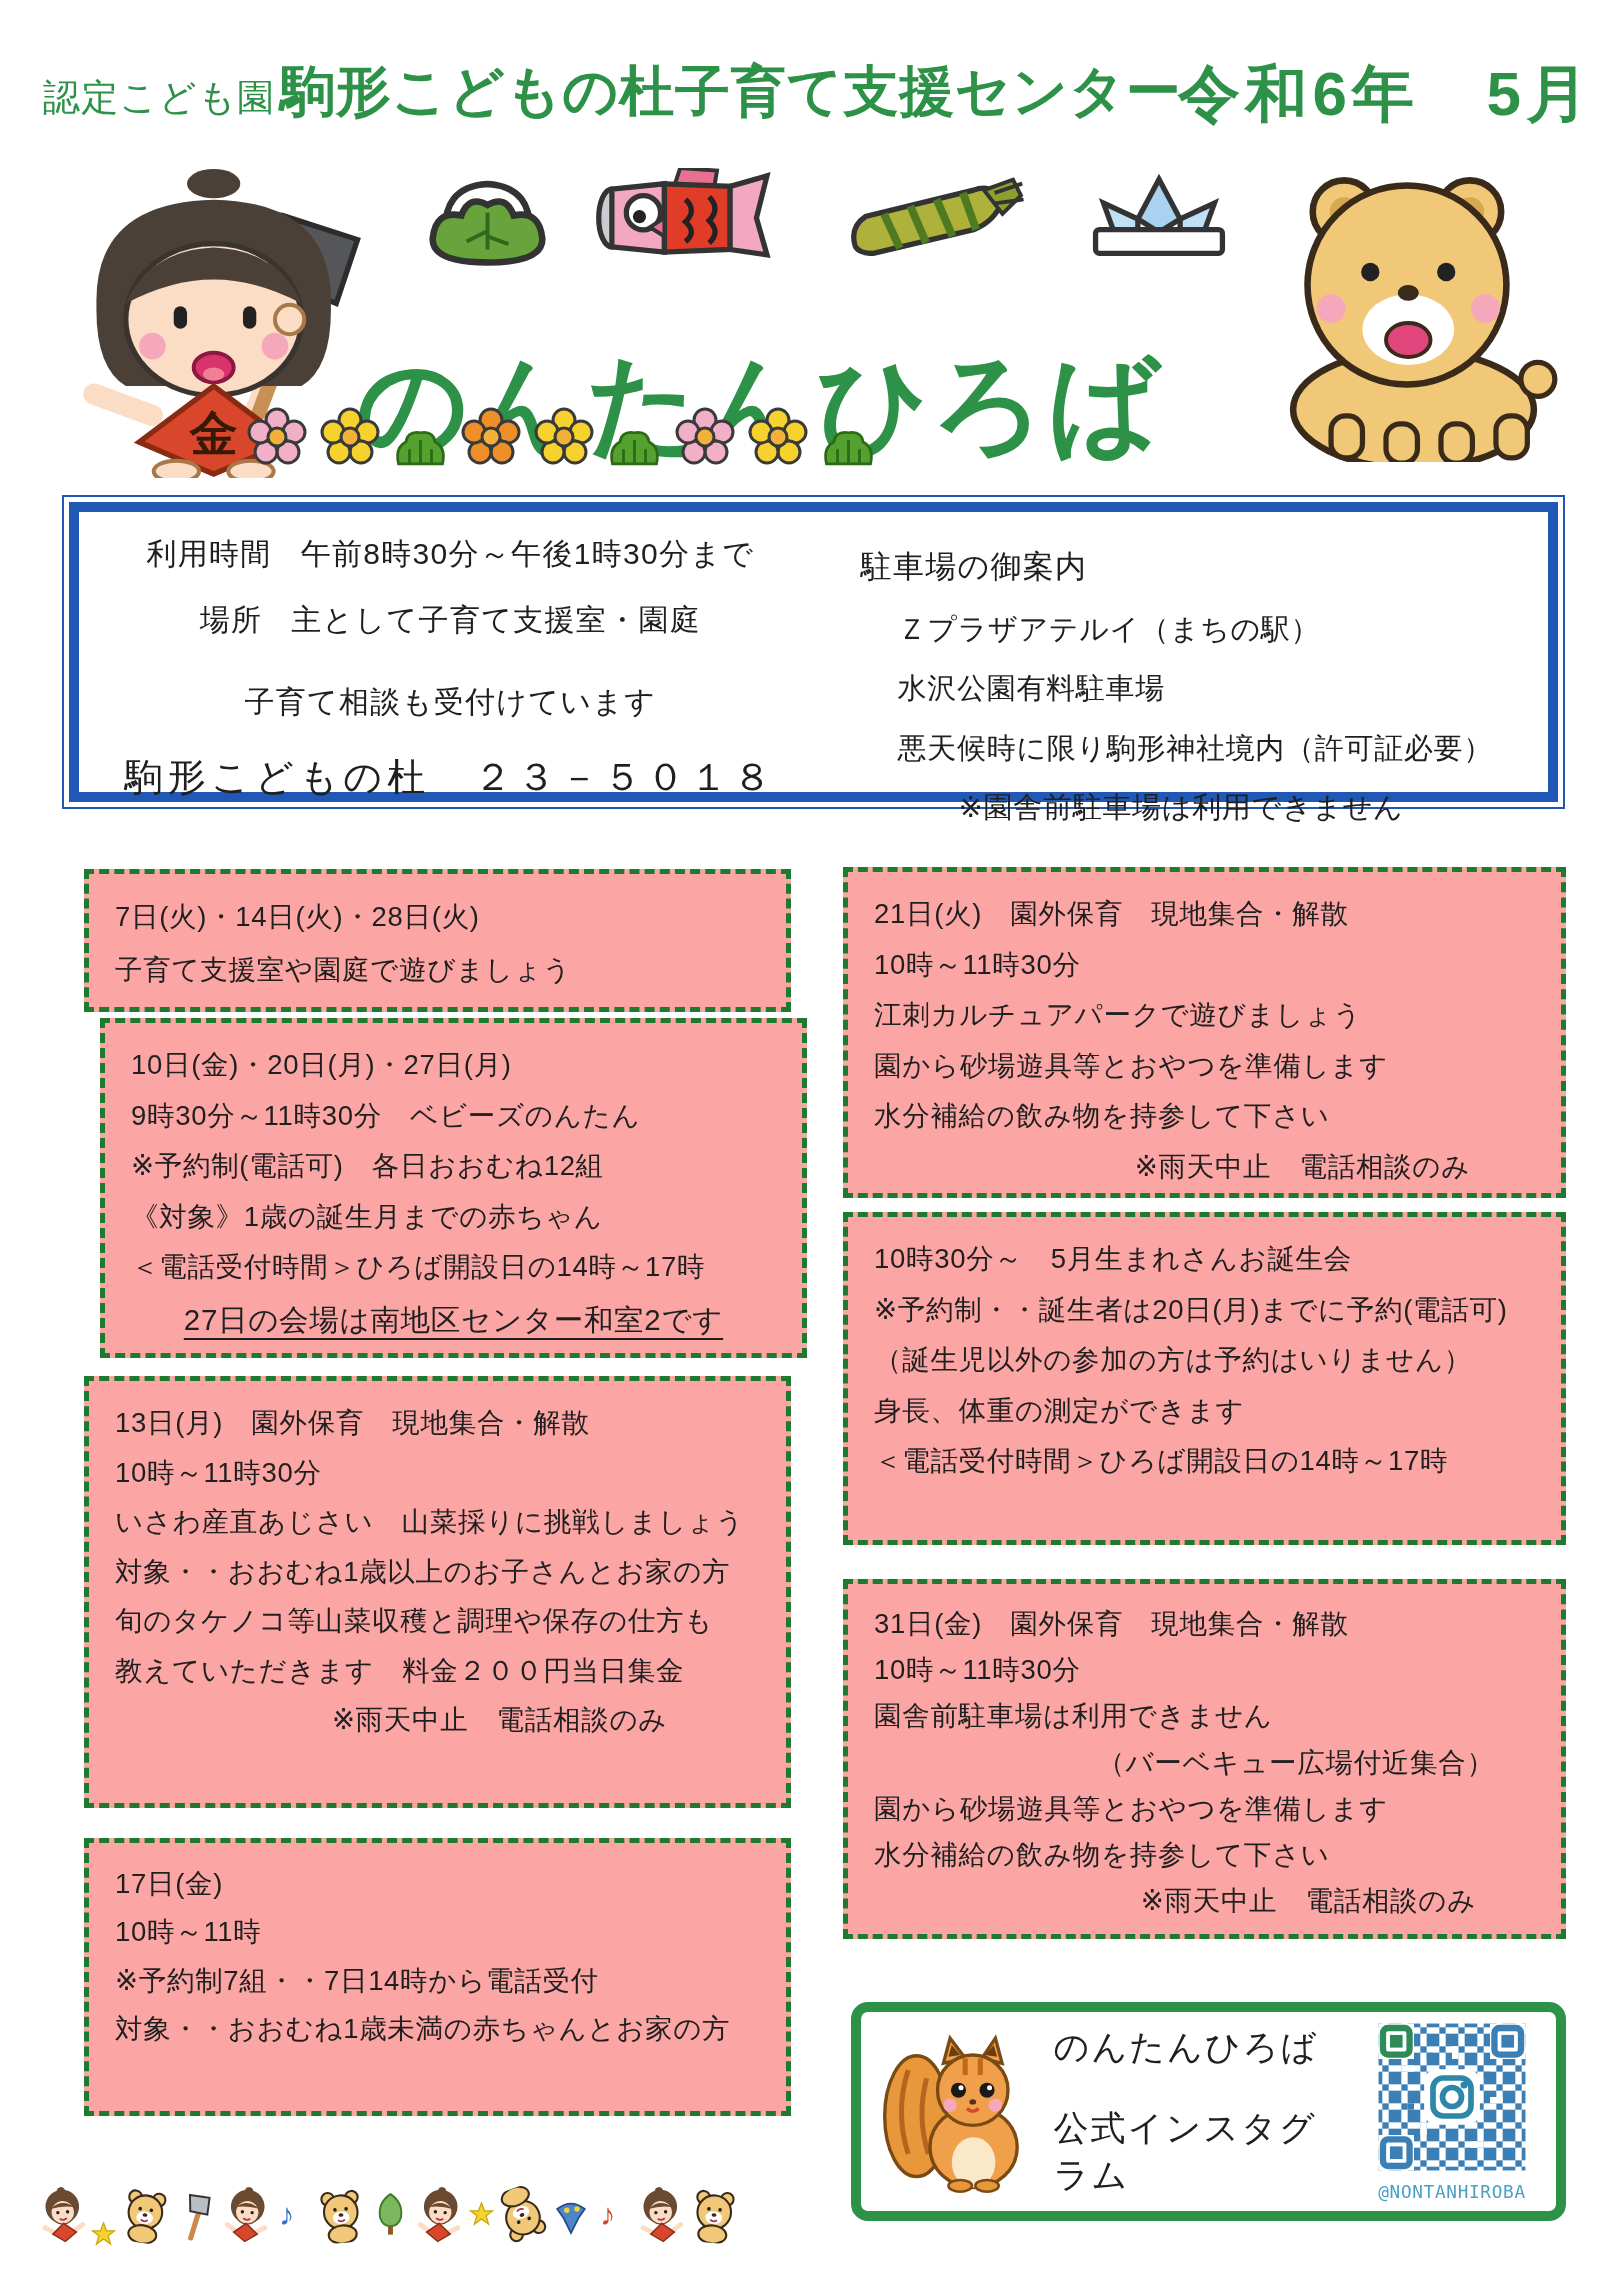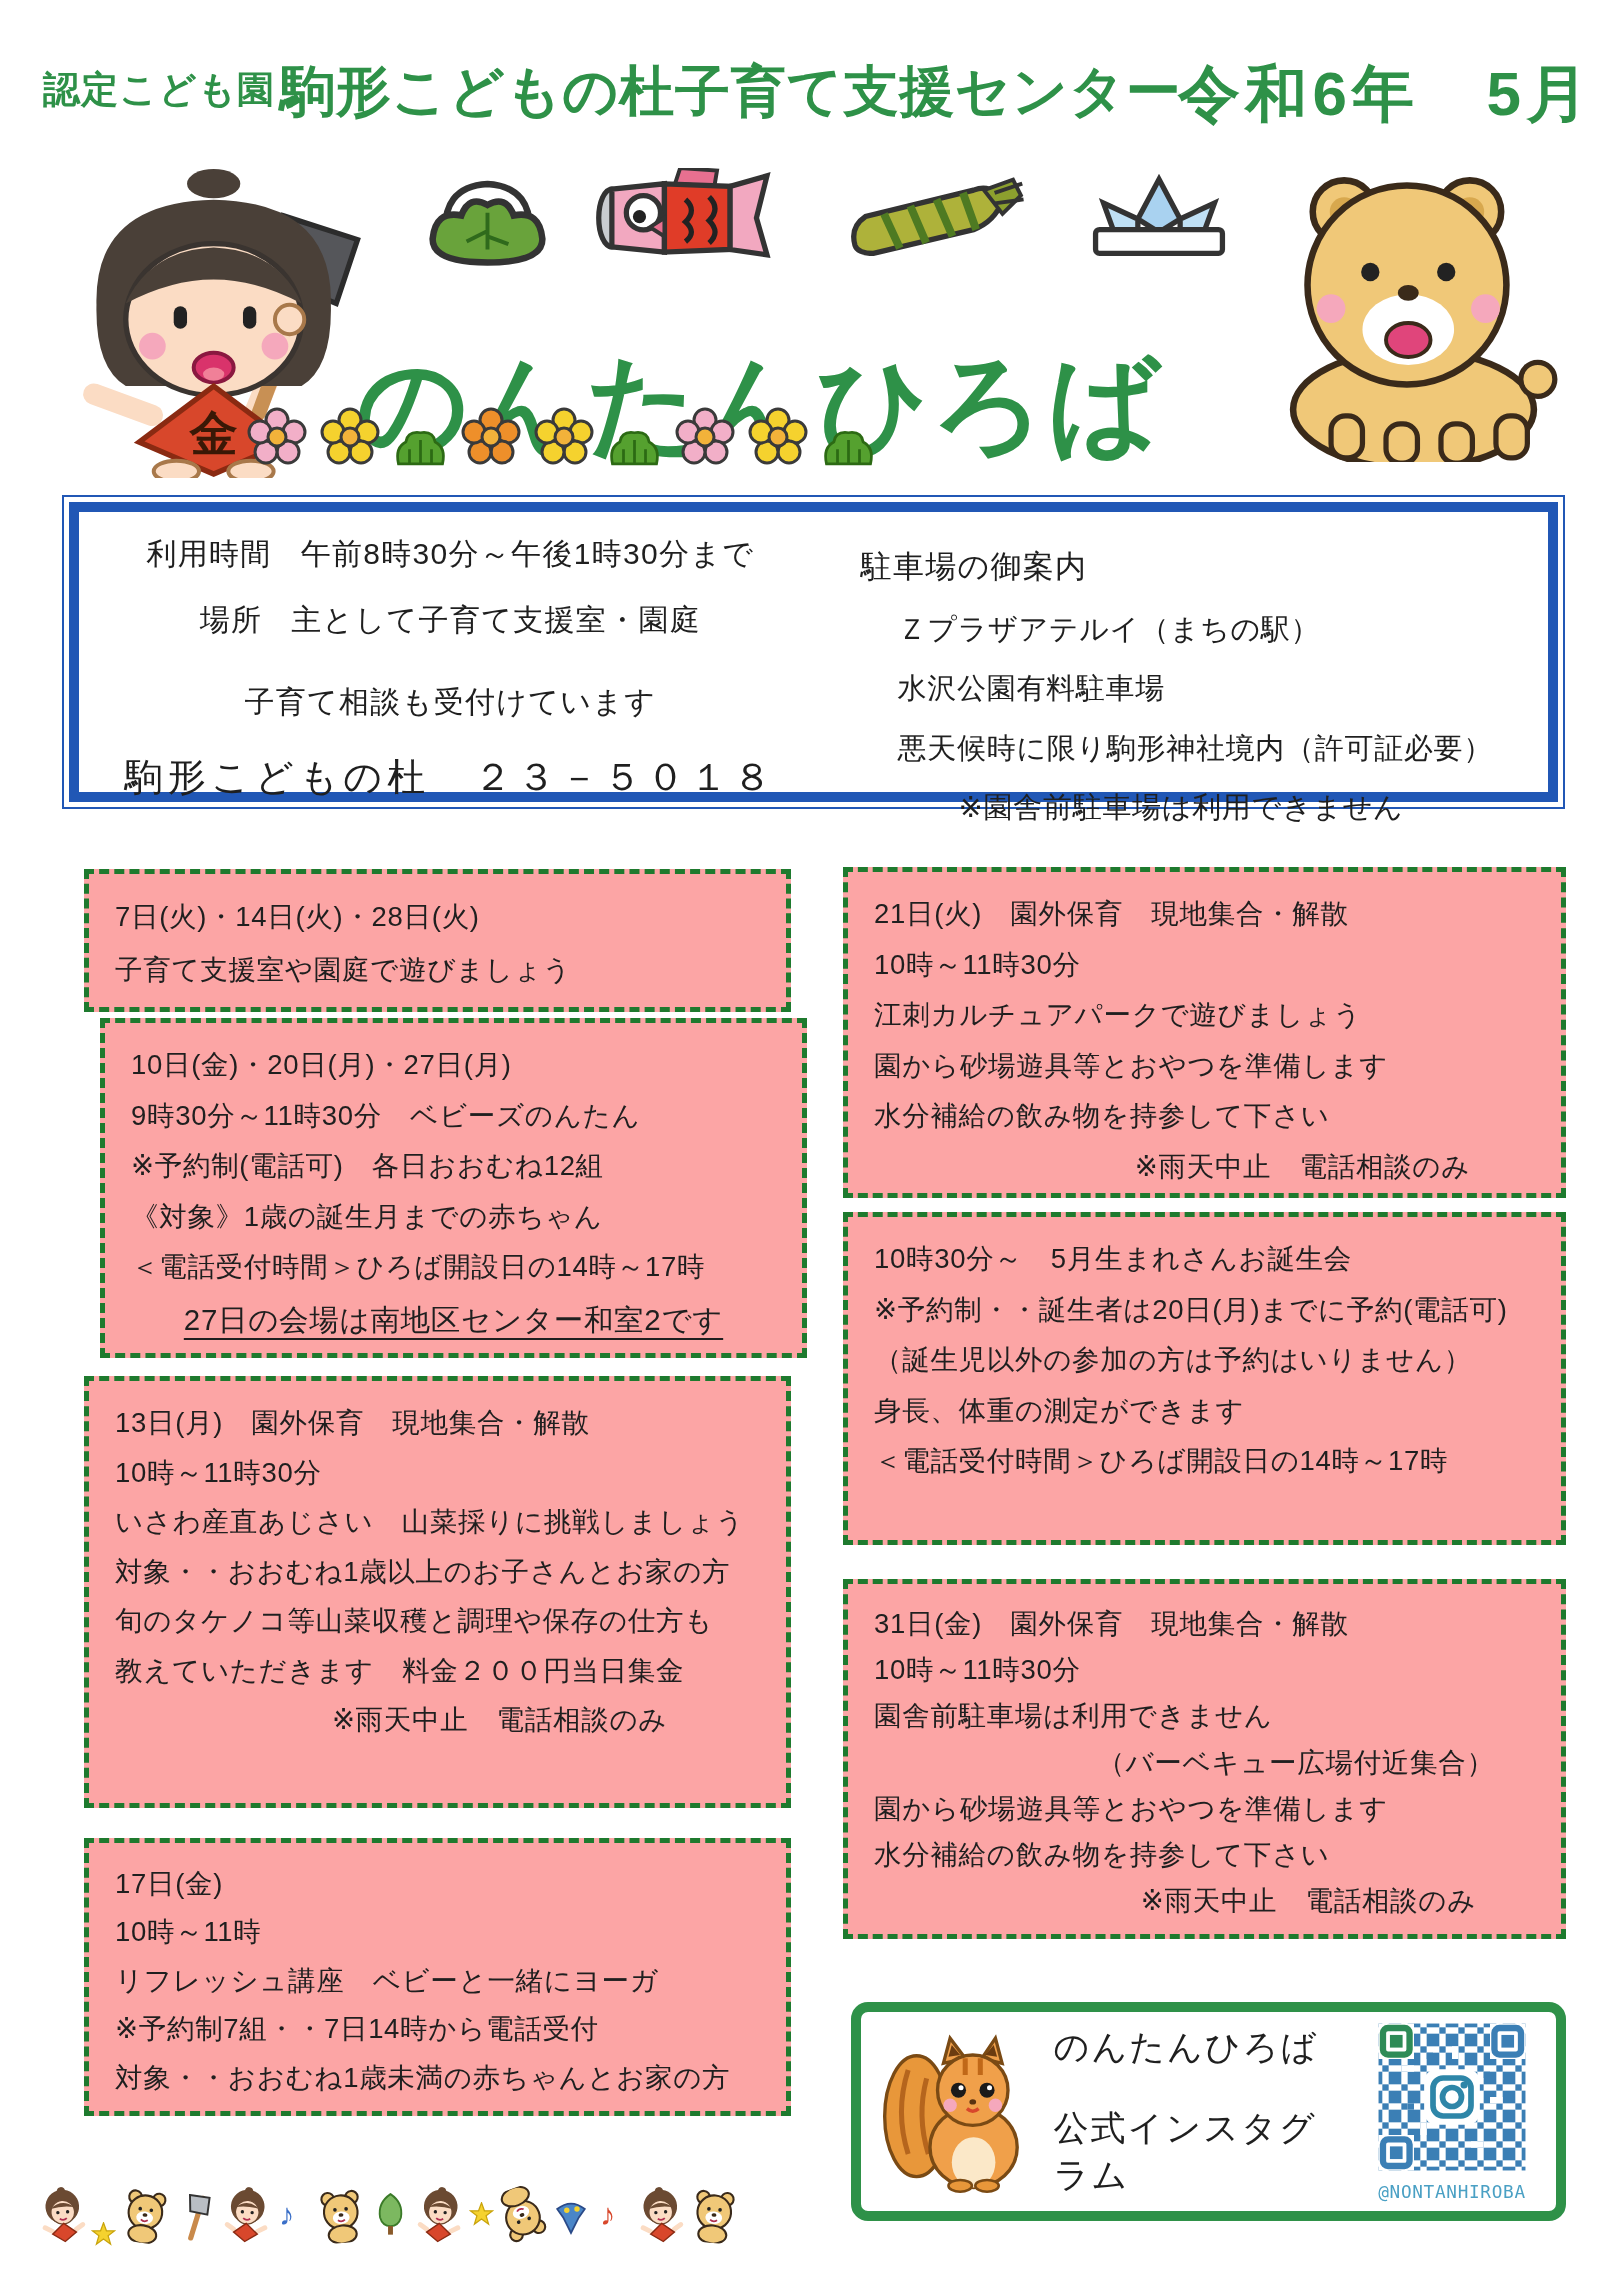--- a/index.html
+++ b/index.html
@@ -3,21 +3,21 @@
 <meta charset="utf-8">
 <style>
   html,body{margin:0;padding:0;background:#e8e8e8;}
   .page{
     position:relative;width:1623px;height:2295px;margin:0 auto;
     background:#ffffff;overflow:hidden;
     font-family:"Liberation Sans","DejaVu Sans",sans-serif;
     color:#1f1f1f;
   }
   
-  .school-label{position:absolute;left:43px;top:65px;font-size:37px;font-weight:700;color:#2E9148;letter-spacing:1.3px;}
+  .school-label{position:absolute;left:43px;top:73px;font-size:37px;font-weight:400;color:#2E9148;letter-spacing:1.3px;}
   .center-name{position:absolute;left:280px;top:55px;font-size:55px;font-weight:800;color:#2E9148;letter-spacing:0.7px;}
   .issue-date{position:absolute;left:1178px;top:52px;font-size:62px;font-weight:900;color:#2E9148;letter-spacing:5.2px;}
   
   .masthead-title{
     position:absolute;left:308px;top:257px;width:903px;text-align:center;
     font-size:110px;font-weight:900;color:#2E9148;letter-spacing:2.6px;white-space:nowrap;
   }
   .ill{position:absolute;}
   .flower-row{position:absolute;left:247px;top:382px;width:661px;height:85px;display:flex;align-items:flex-end;gap:13px;}
   .flower-row svg{flex:none;}
@@ -292,21 +292,20 @@
     <p>いさわ産直あじさい　山菜採りに挑戦しましょう</p>
     <p>対象・・おおむね1歳以上のお子さんとお家の方</p>
     <p>旬のタケノコ等山菜収穫と調理や保存の仕方も</p>
     <p>教えていただきます　料金２００円当日集金</p>
     <p class="ln-center-right-c">※雨天中止　電話相談のみ</p>
   </div>
 
   <div class="ebox lh-d" style="left:84px;top:1838px;width:707px;height:278px">
     <p>17日(金)</p>
     <p>10時～11時</p>
-    <p>リフレッシュ講座　ベビーと一緒にヨーガ</p>
     <p>※予約制7組・・7日14時から電話受付</p>
     <p>対象・・おおむね1歳未満の赤ちゃんとお家の方</p>
   </div>
 
   <div class="ebox lh-b" style="left:843px;top:867px;width:723px;height:331px">
     <p>21日(火)　園外保育　現地集合・解散</p>
     <p>10時～11時30分</p>
     <p>江刺カルチュアパークで遊びましょう</p>
     <p>園から砂場遊具等とおやつを準備します</p>
     <p>水分補給の飲み物を持参して下さい</p>

